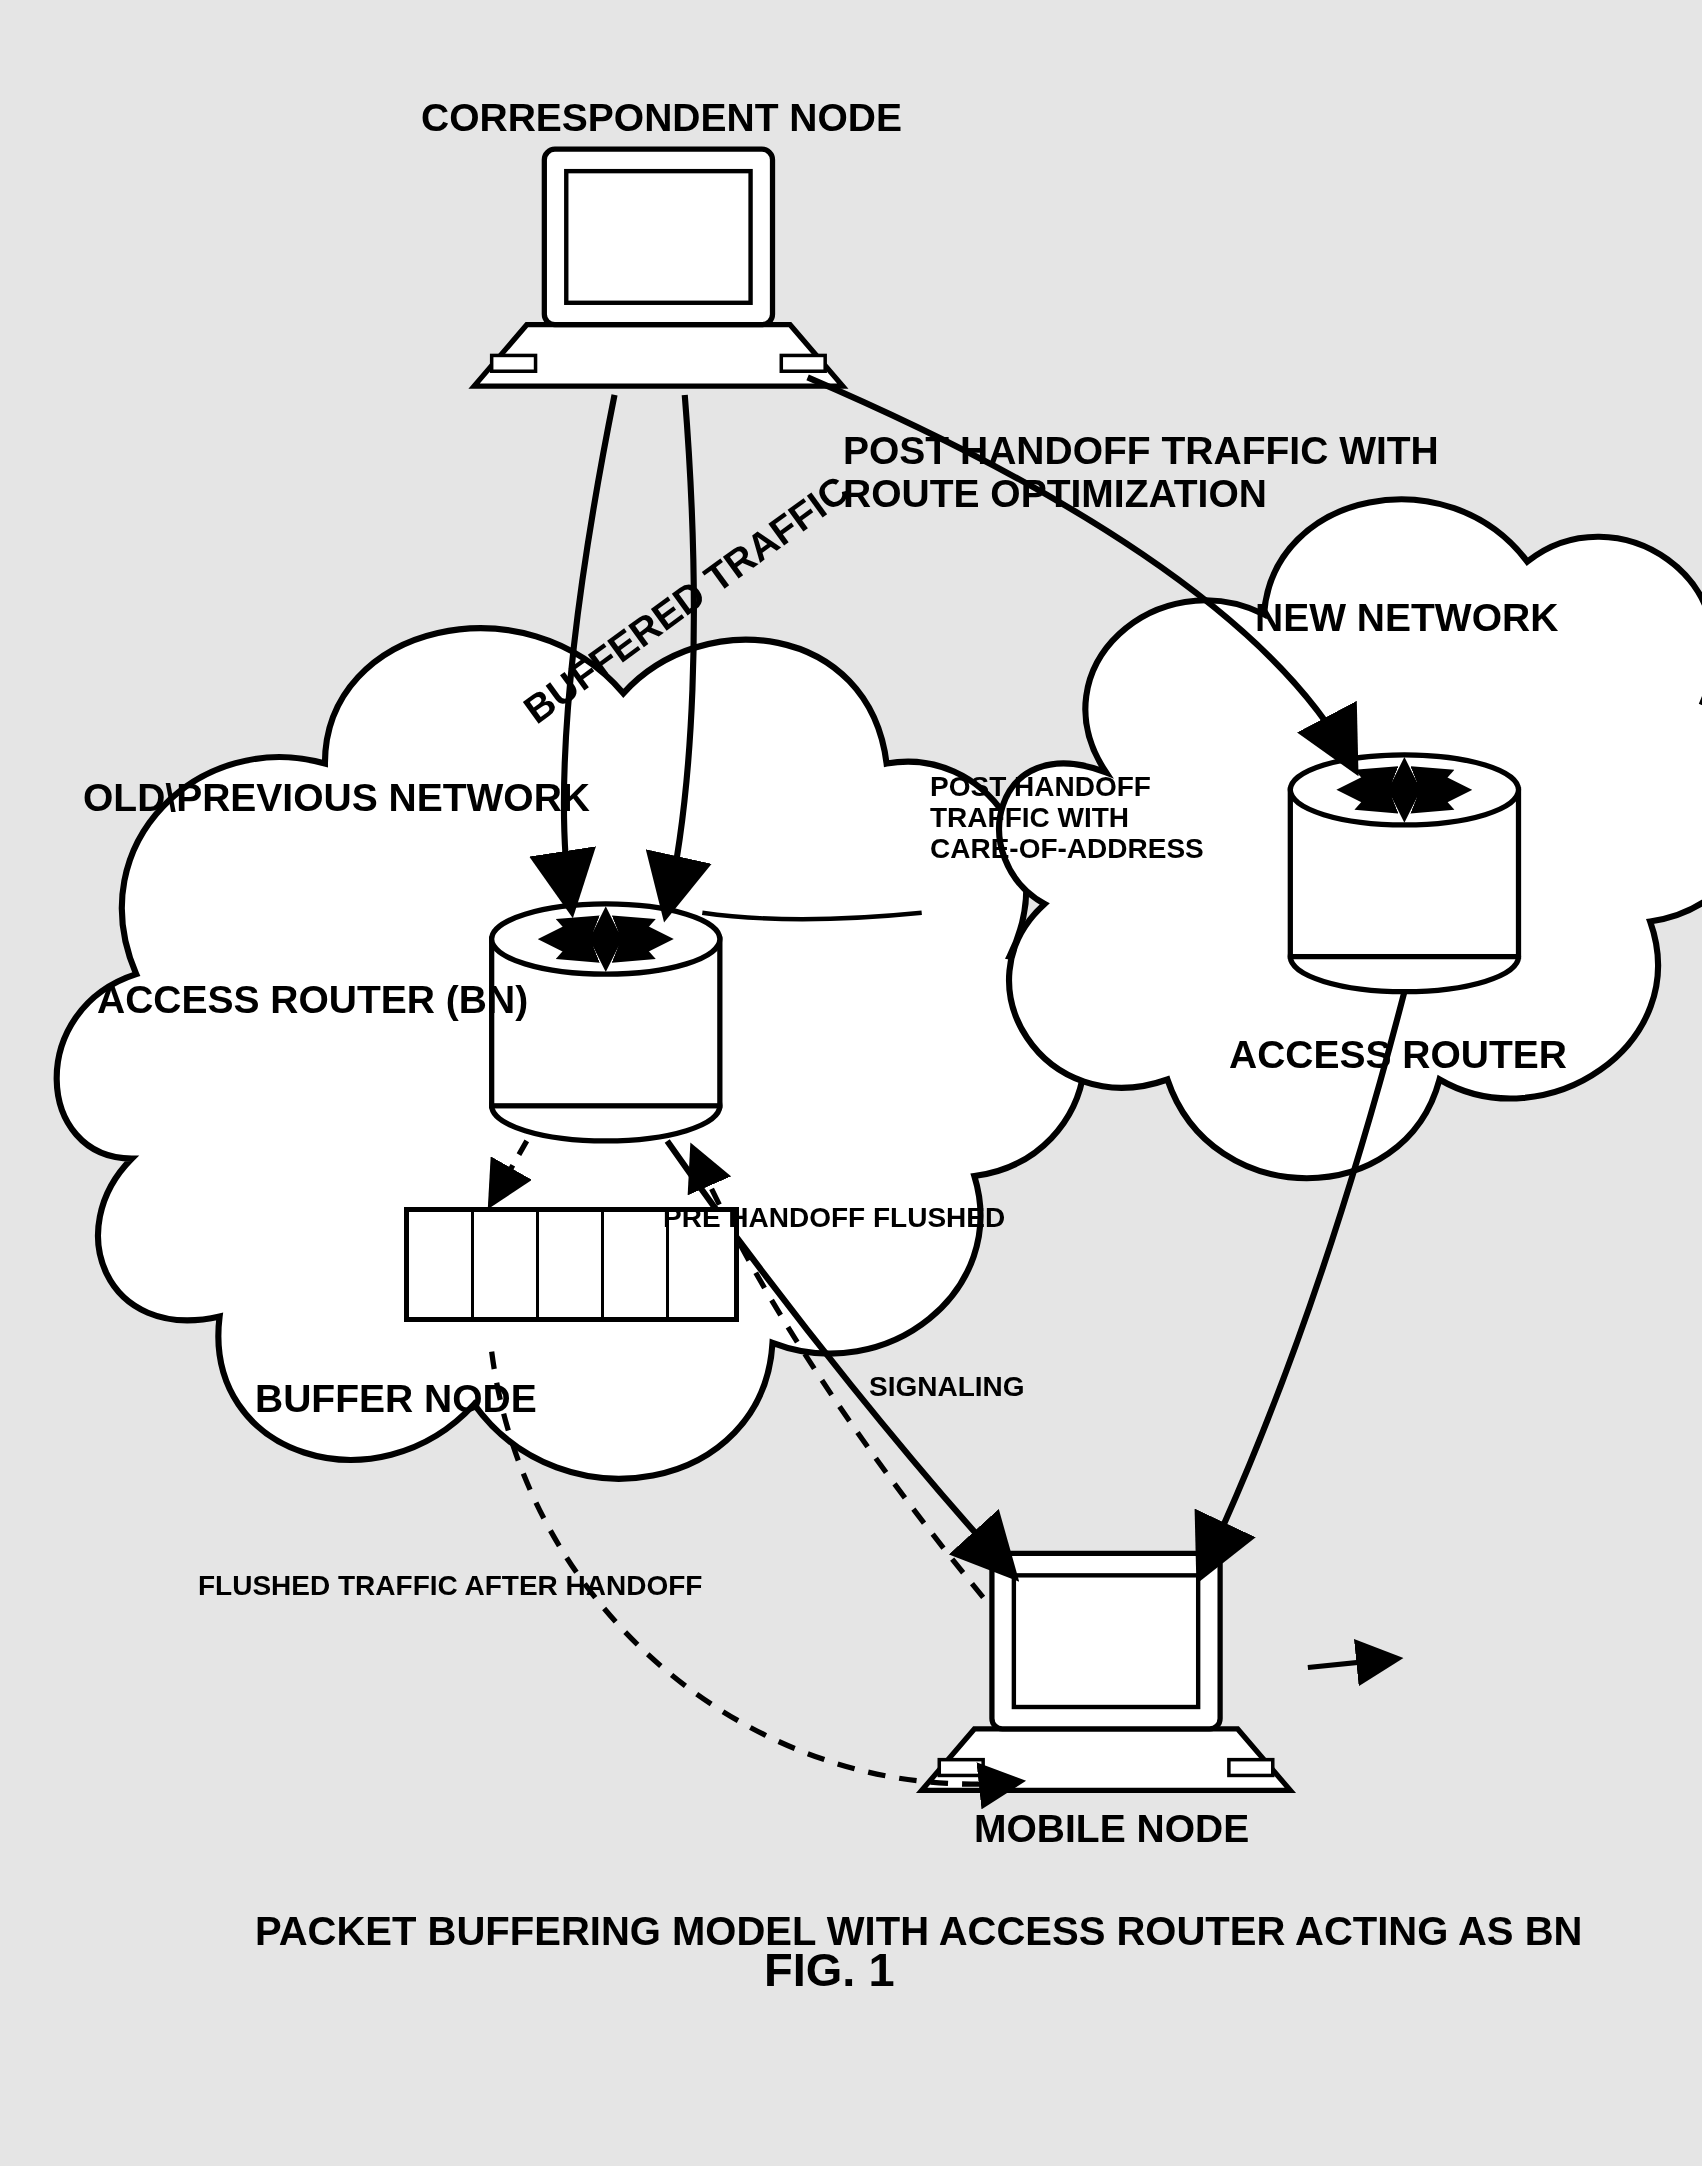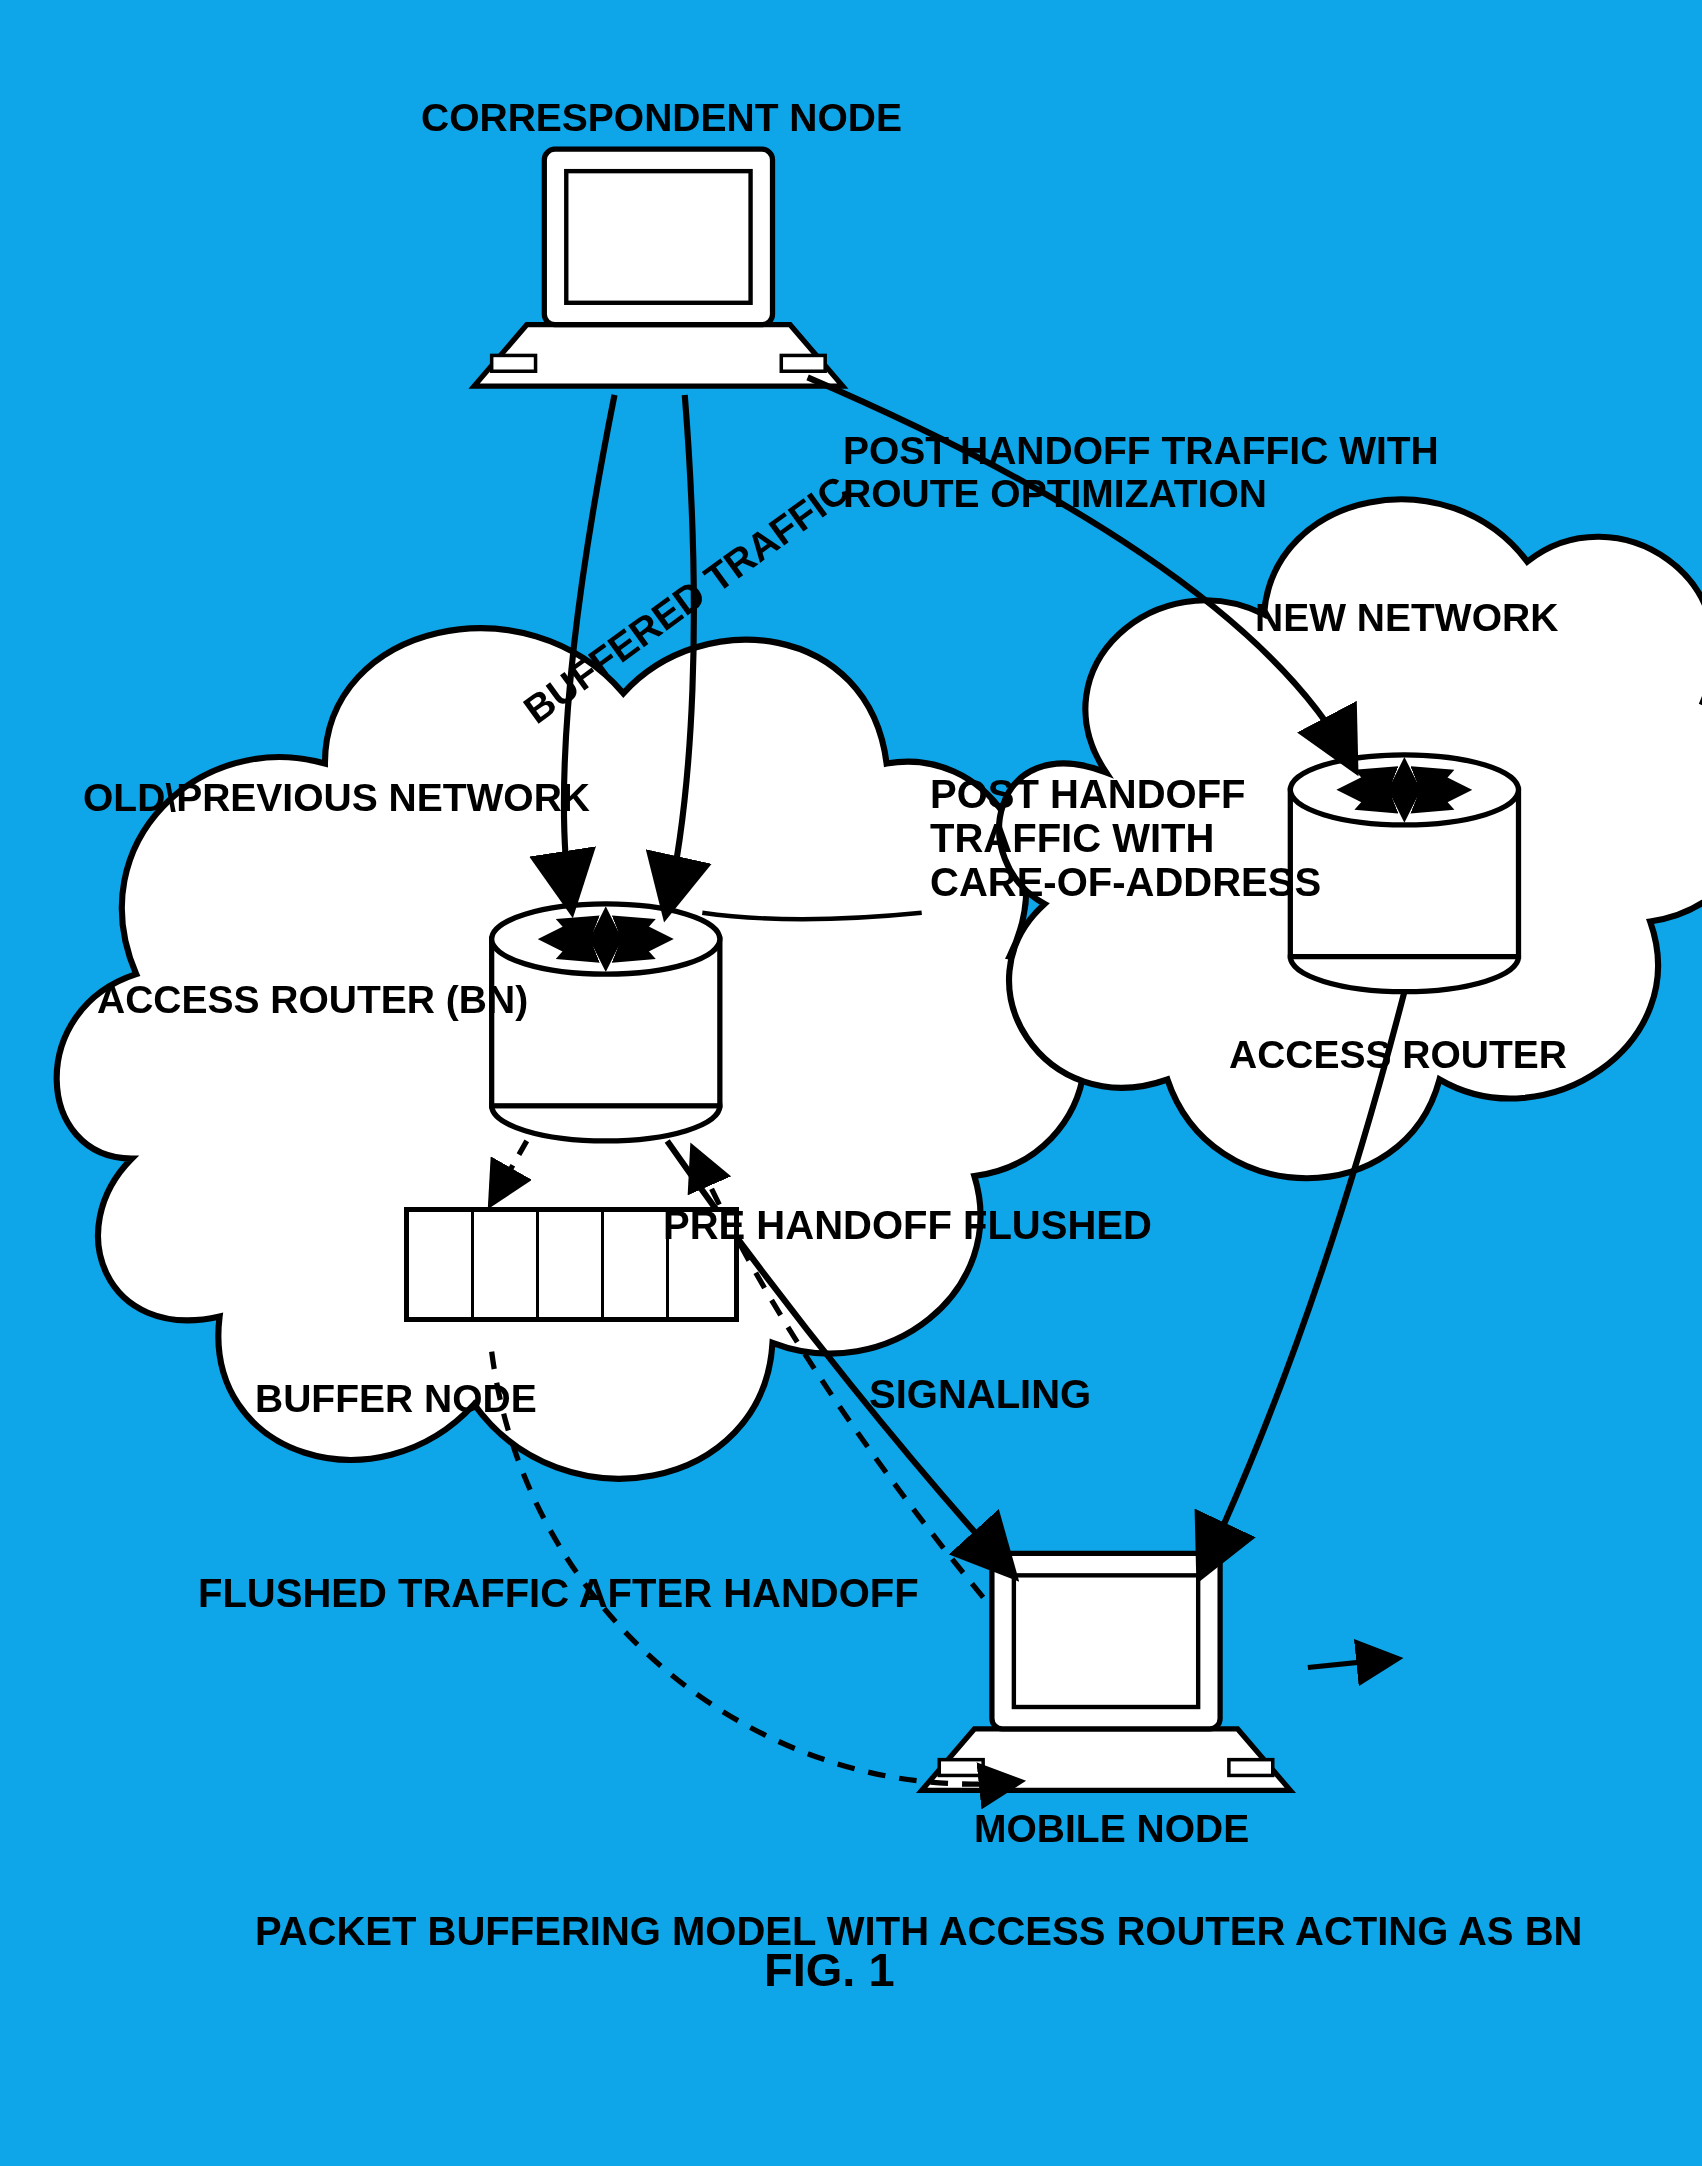--- a/index.html
+++ b/index.html
@@ -5,33 +5,33 @@
   html, body {
     margin: 0;
     padding: 0;
     background: #fff;
     font-family: Arial, Helvetica, sans-serif;
   }
   .page {
     position: relative;
     width: 1703px;
     height: 2166px;
-    background: #0ea5e9;
+    background: #e5e5e5;
     overflow: hidden;
   }
   .label {
     position: absolute;
     font-weight: 700;
     font-size: 39px;
     color: #000;
     white-space: pre;
     line-height: 1.1;
     text-align: center;
   }
-  .label.small { font-size: 40px; }
+  .label.small { font-size: 28px; }
   
   .buffer-node {
     position: absolute;
     border: 5.3px solid #000;
     background: #fff;
     display: grid;
     grid-template-columns: repeat(5, 1fr);
   }
   .buffer-node div {
     border-right: 3.5px solid #000;

